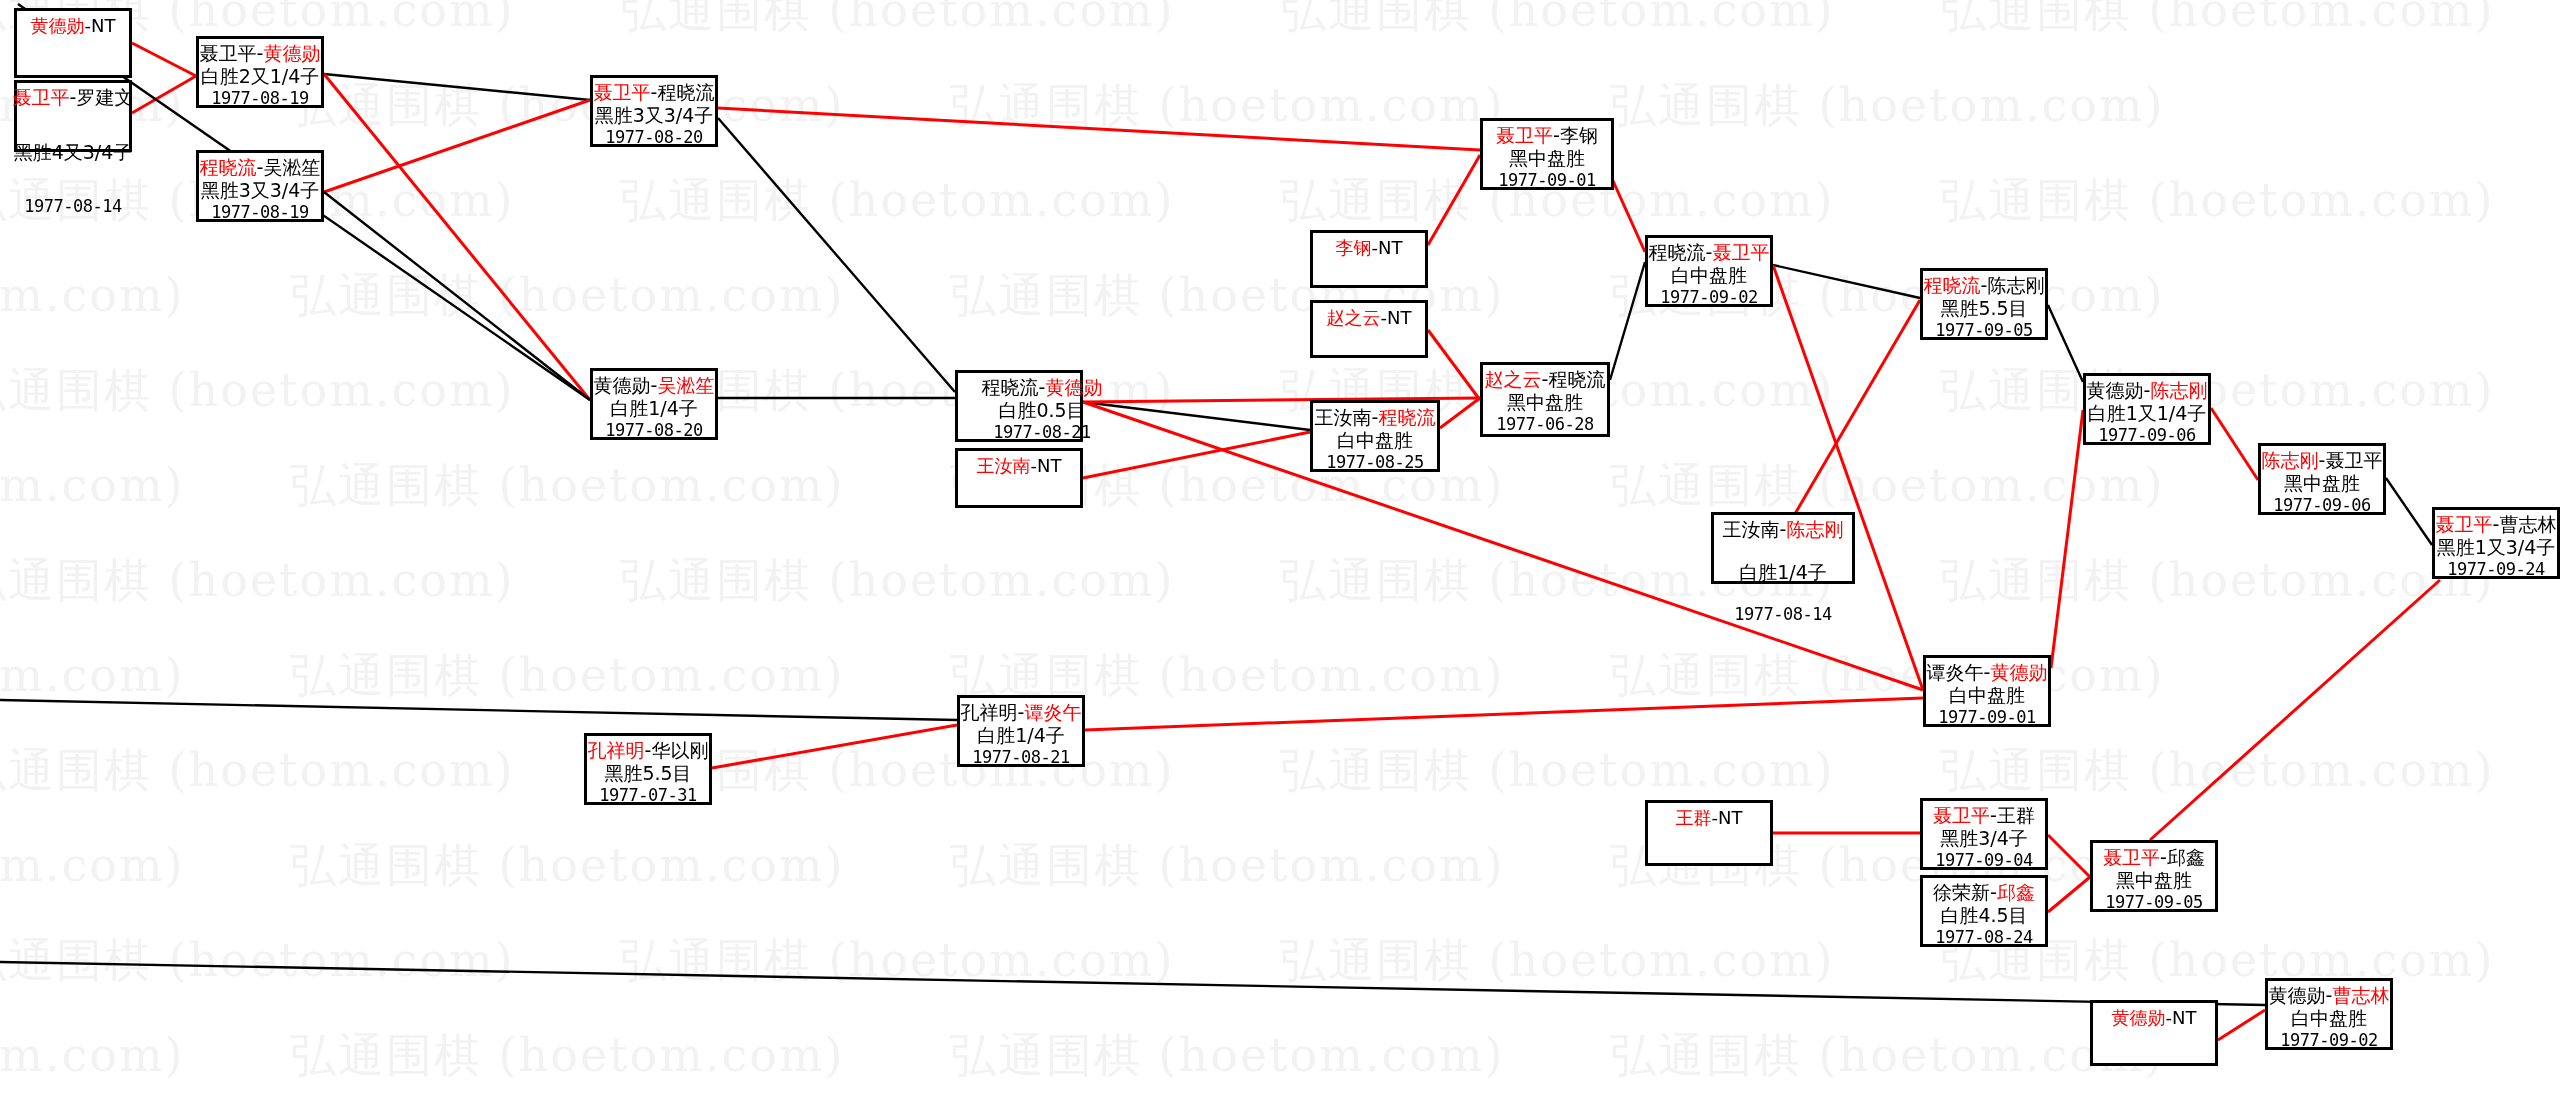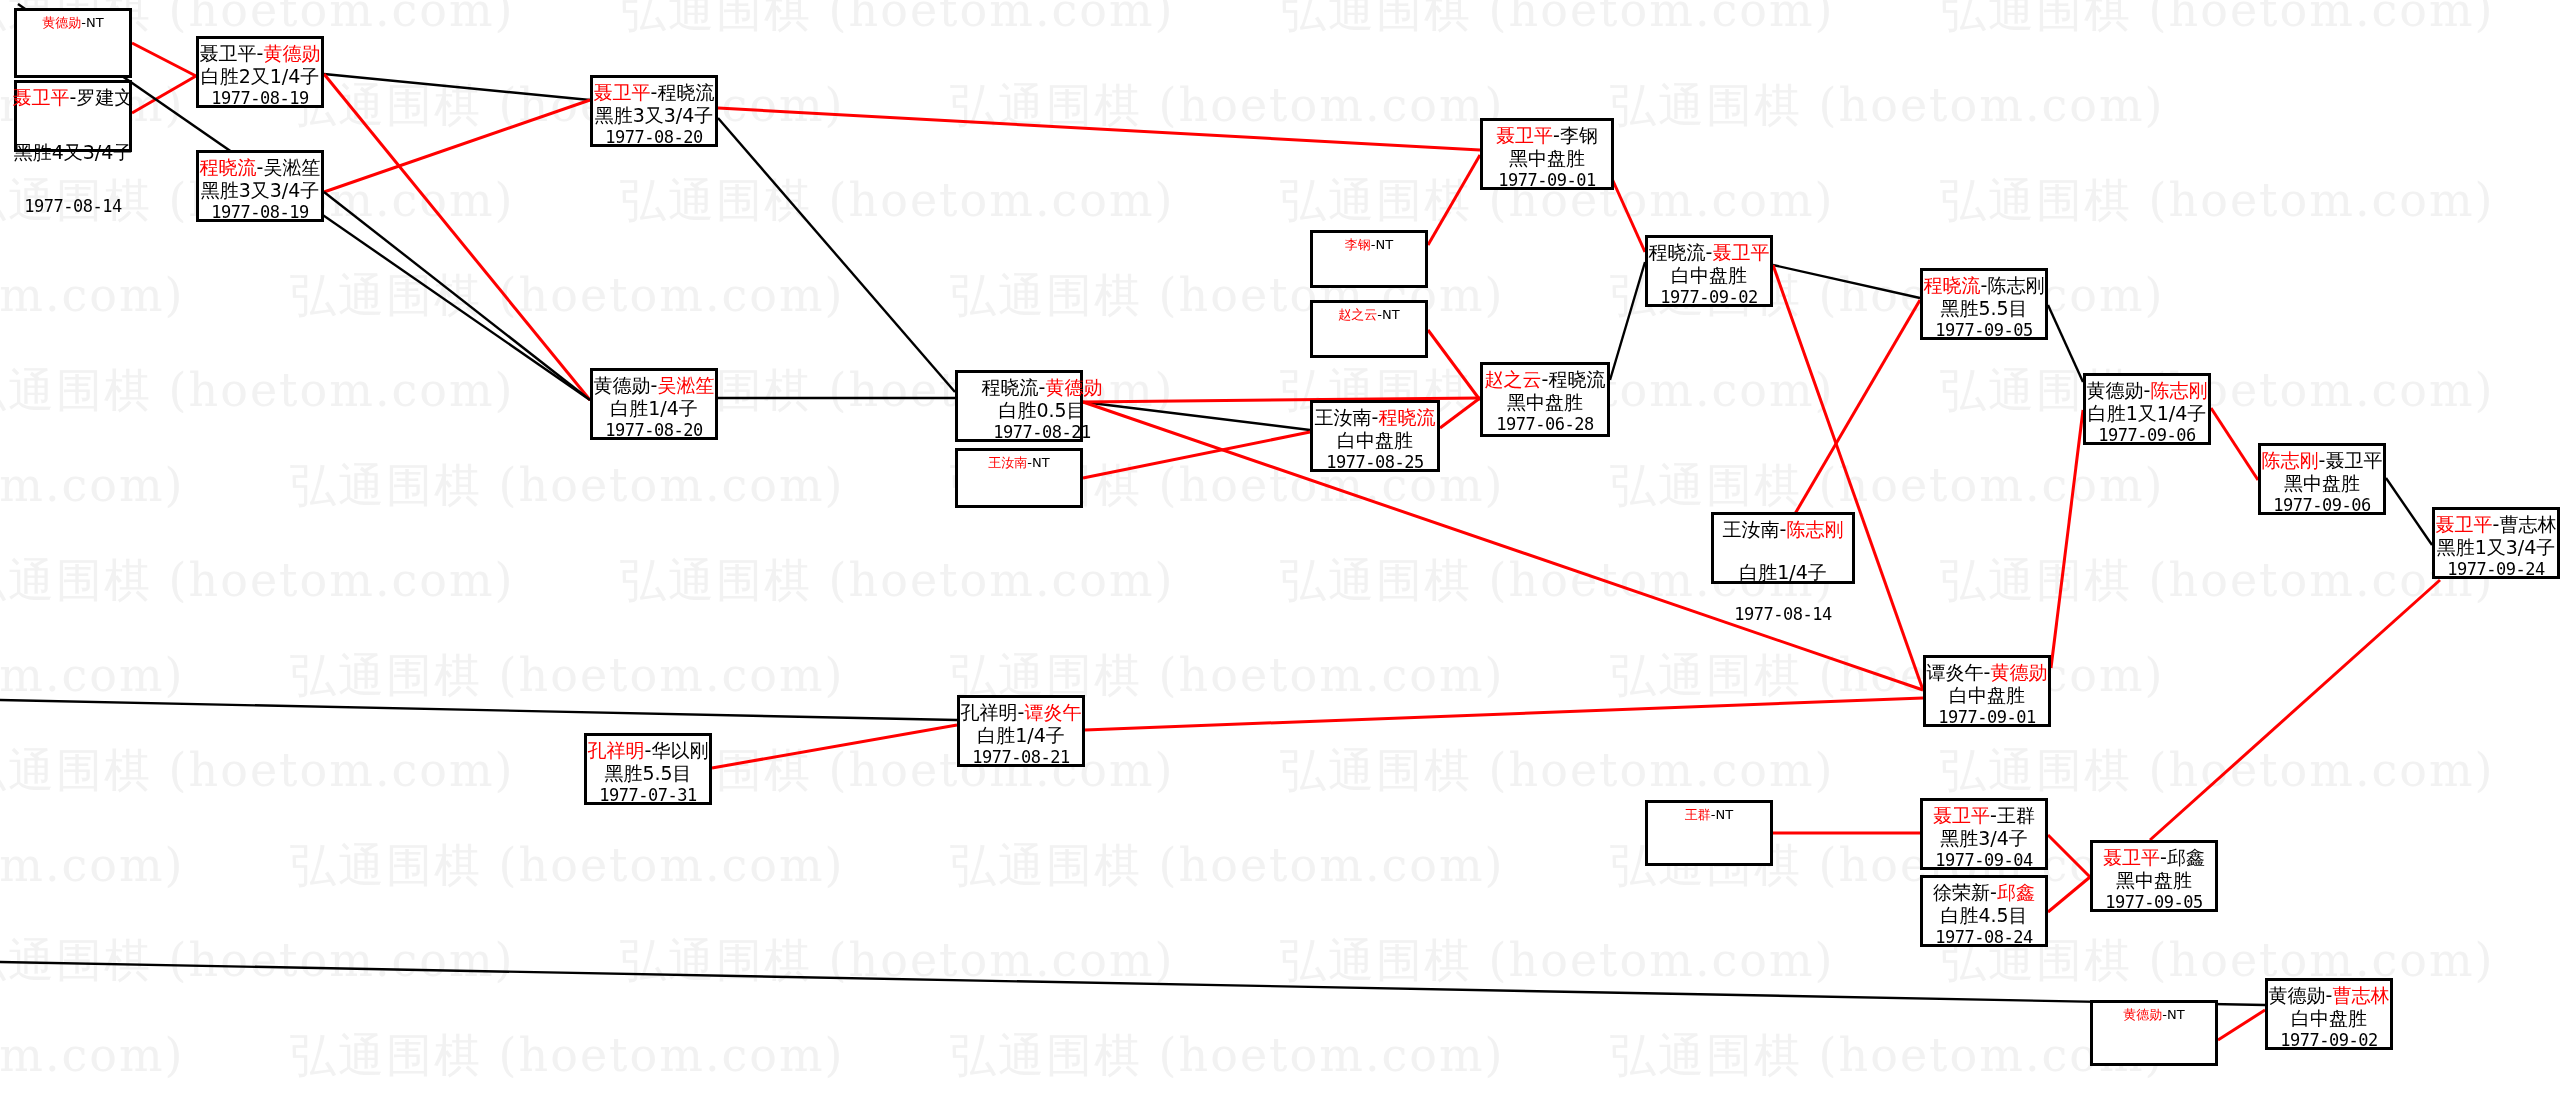--- a/index.html
+++ b/index.html
@@ -27,21 +27,21 @@
     border:3px solid #000000;background:#ffffff;
     display:flex;flex-direction:column;align-items:center;justify-content:flex-start;
     font-family:"DejaVu Sans","Liberation Sans",sans-serif;
     line-height:1.22;
   }
   .node .ln{white-space:nowrap;}
   .node .ln1{font-size:19px;padding-top:3px;}
   .node .ln2{font-size:19px;}
   .node .ln3{font-size:17px;font-family:"DejaVu Sans Mono","Liberation Mono",monospace;
              letter-spacing:-0.5px;}
-  .node.small .ln1{font-size:13px;padding-top:4px;}
+  .node.small .ln1{font-size:18px;padding-top:4px;}
   .red{color:#ff0000;}
   .blk{color:#000000;}
 </style>
 </head>
 <body>
 
 <div id="stage">
 
   <div id="watermarks">
       <div class="wm" style="left: -40px; top: -20px; color: rgb(242, 242, 242);">弘通围棋 (hoetom.com)</div>

